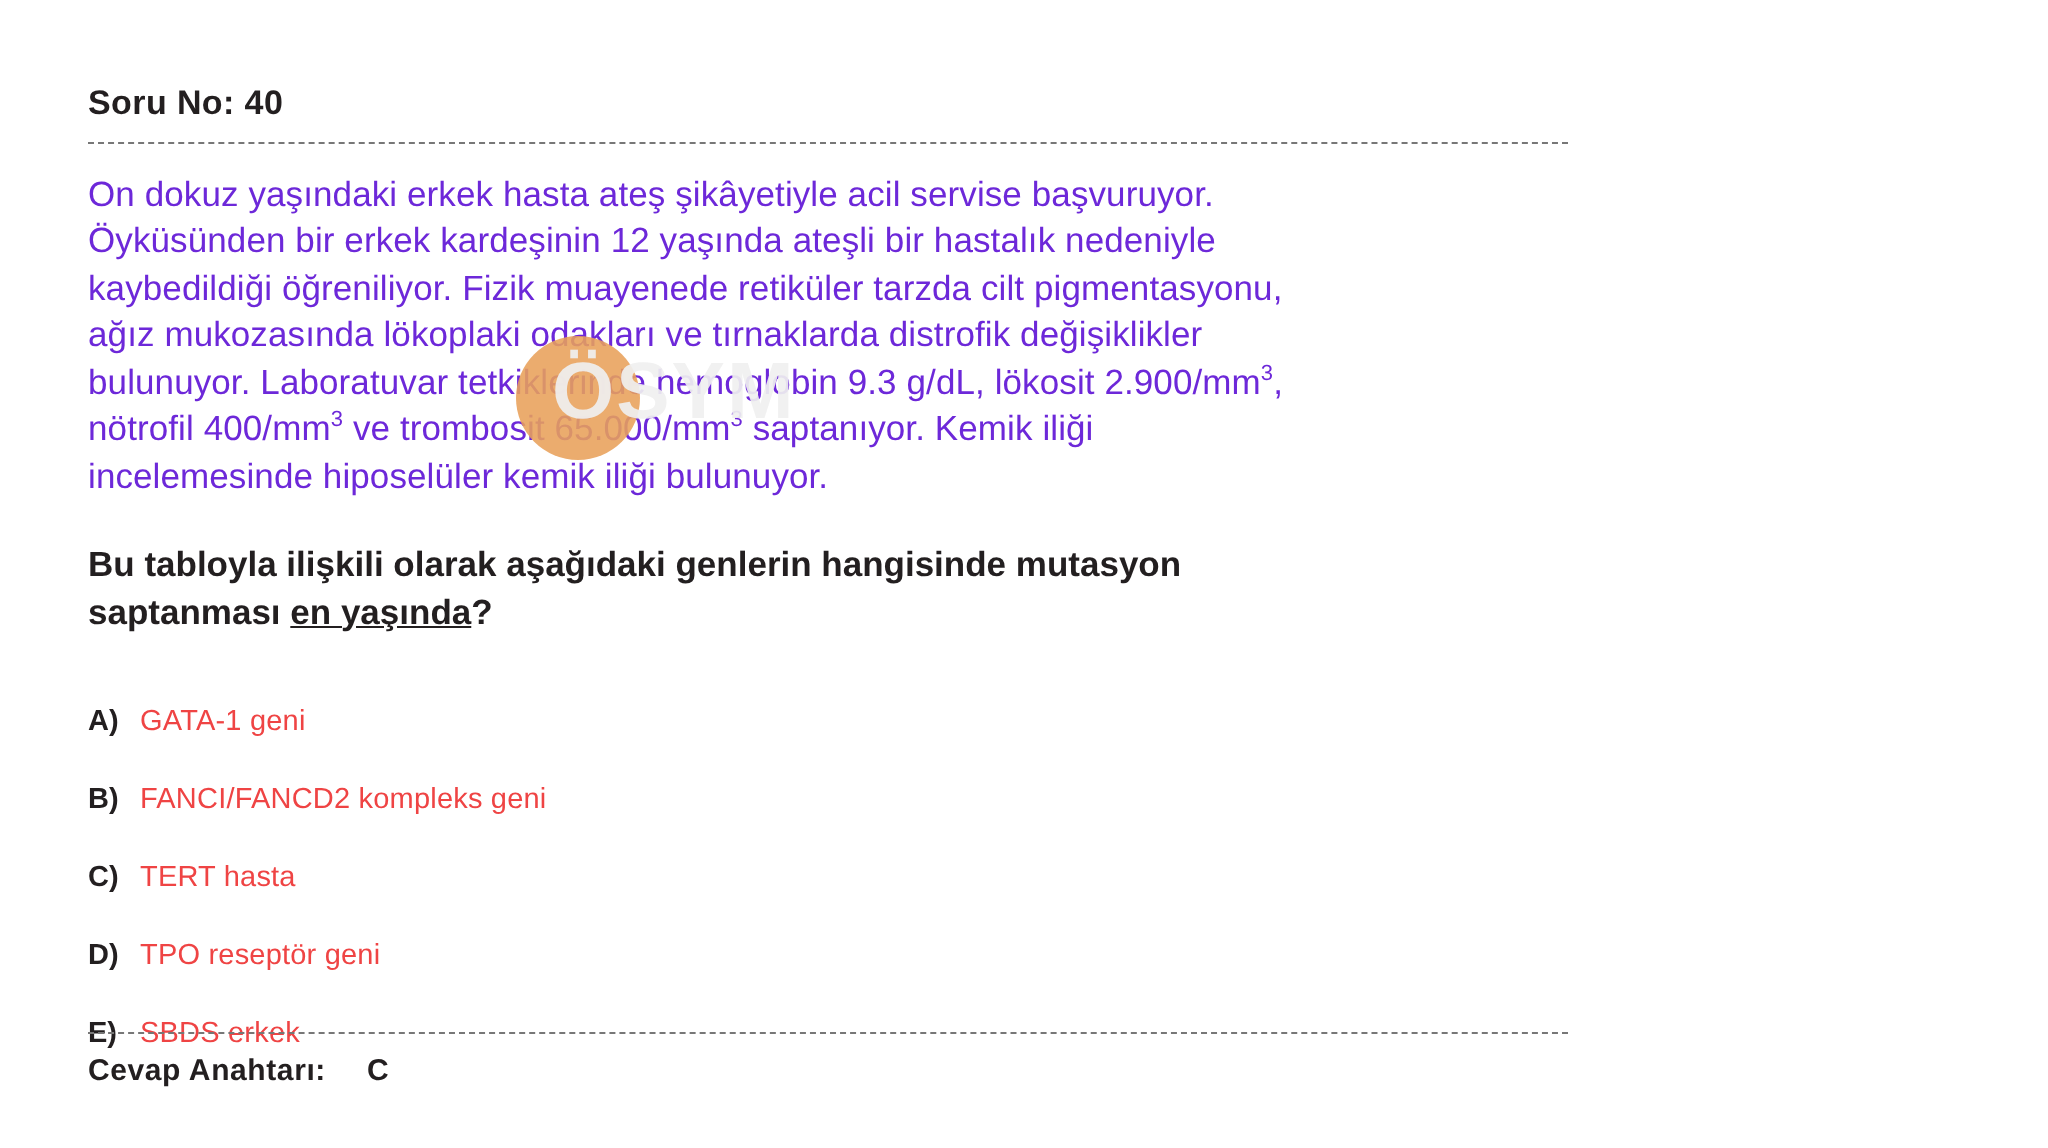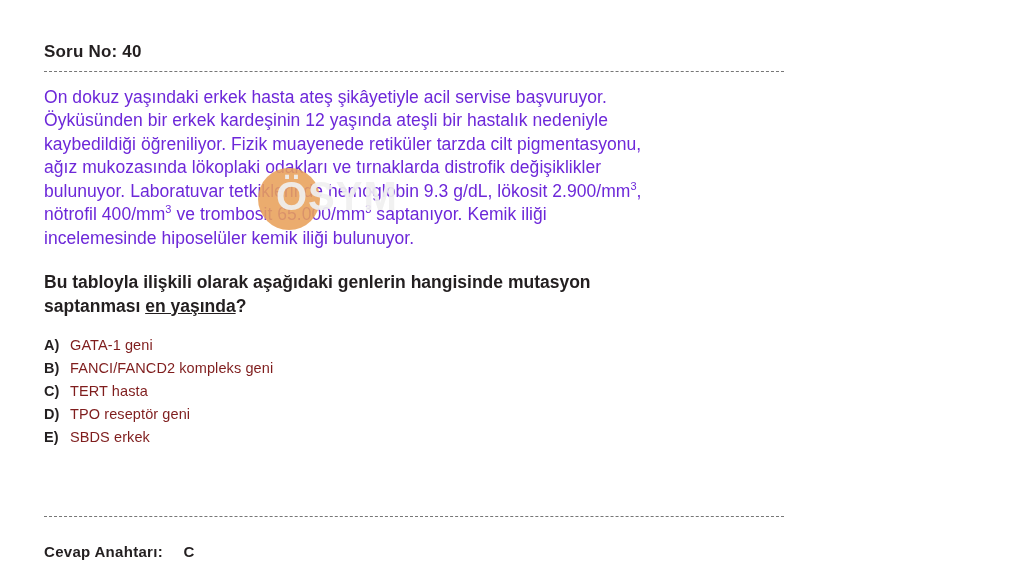--- a/index.html
+++ b/index.html
@@ -82,43 +82,43 @@
   }
   .option-letter {
     font-size: 14.5px;
     font-weight: bold;
     color: #231f20;
     width: 26px;
     flex: 0 0 26px;
   }
   .option-text {
     font-size: 14.5px;
-    color: #7f1d1d;
+    color: #ef4444;
     letter-spacing: 0.1px;
+    margin-top: 16px;
   }
 
   .footer-divider {
     position: absolute;
     left: 44px;
     top: 516px;
     width: 740px;
     border: 0;
     border-top: 1px dashed #777777;
     margin: 0;
   }
 
   .answer-line {
     position: absolute;
     left: 44px;
     top: 527px;
     font-size: 15px;
     font-weight: bold;
     letter-spacing: 0.3px;
     color: #231f20;
-    margin-top: 16px;
   }
   .answer-key {
     margin-left: 16px;
   }
 
   
   .watermark {
     position: absolute;
     left: 258px;
     top: 168px;

